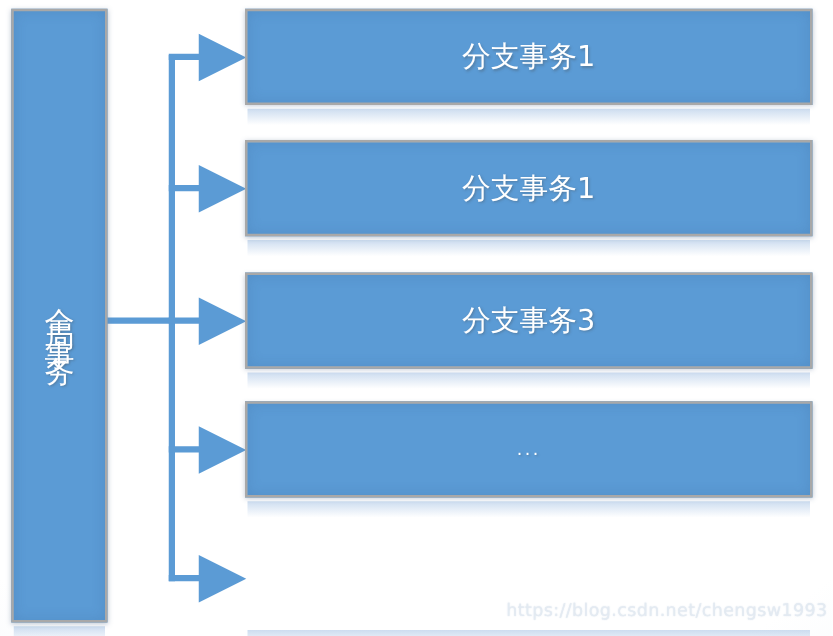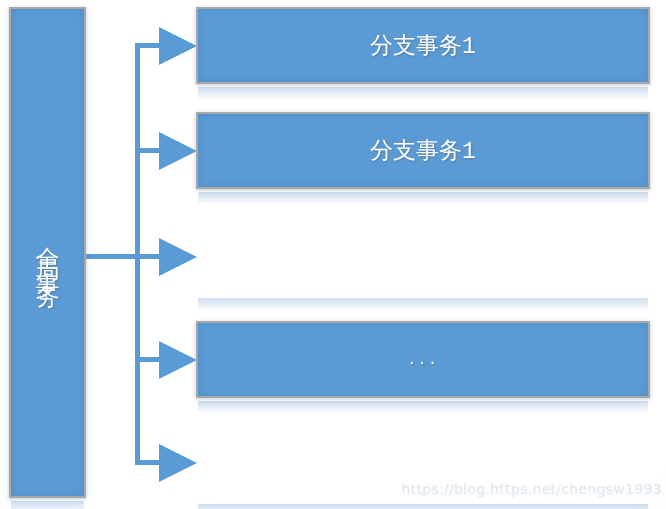--- a/index.html
+++ b/index.html
@@ -24,21 +24,21 @@
   }
   .root-label{
     writing-mode:vertical-rl;
     text-orientation:upright;
     font-size:24px;
     letter-spacing:13px;
     text-shadow:1px 1px 2px rgba(70,70,70,0.35);
     white-space:nowrap;
   }
   .branch{
-    left:196px;width:454px;height:77px;font-family:Liberation Mono, monospace;
+    left:196px;width:454px;height:77px;
   }
   .branch-label{
     font-size:23px;
     text-shadow:1px 1px 2px rgba(70,70,70,0.35);
   }
   .branch.b1{top:7px;}
   .branch.b2{top:112px;}
   .branch.b3{top:218px;}
   .branch.b4{top:321px;}
   .branch.b5{top:424px;}
@@ -117,19 +117,22 @@
   <div class="box root-box">
     <span class="root-label">全局事务</span>
   </div>
 
   <div class="box branch b1">
     <span class="branch-label">分支事务1</span>
   </div>
   <div class="box branch b2">
     <span class="branch-label">分支事务1</span>
   </div>
+  <div class="box branch b3">
+    <span class="branch-label">分支事务3</span>
+  </div>
   <div class="box branch b4">
     <span class="branch-label">...</span>
   </div>
 
-  <div class="watermark">https://blog.https.net/chengsw1993</div>
+  <div class="watermark">https://blog.csdn.net/chengsw1993</div>
 
 </div>
 
 </body></html>

